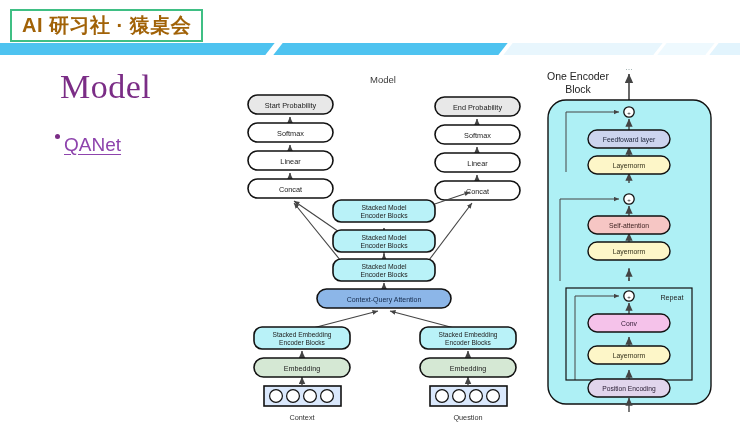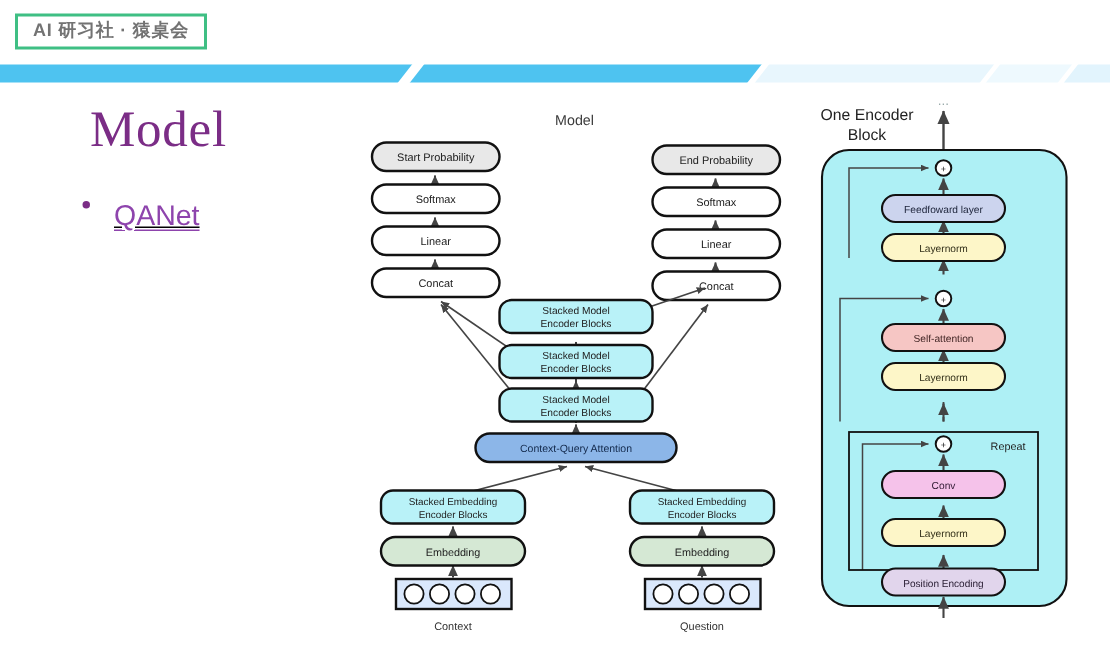--- a/index.html
+++ b/index.html
@@ -9,22 +9,22 @@
     font-family:"Liberation Sans", sans-serif;
     overflow:hidden;
     position:relative;
   }
 
   
   #brand-box{
     position:absolute;left:10px;top:9px;
     border:2px solid #3fbf84;
     padding:3px 10px 4px 10px;
-    color:#737373;
-    font-size:12px;
+    color:#a16207;
+    font-size:20px;
     font-weight:bold;
     letter-spacing:0.5px;
     line-height:1.1;
     white-space:nowrap;
   }
   #deco-band{
     position:absolute;left:0;top:43px;width:740px;height:12px;
     overflow:hidden;
   }
   .stripe{
@@ -35,21 +35,21 @@
   
   #slide-title{
     position:absolute;left:60px;top:68px;
     font-family:"Liberation Serif", serif;
     font-size:34px;
     color:#7B2D86;
     letter-spacing:0.5px;
   }
   #bullet-row{
     position:absolute;left:55px;top:134px;
-    display:flex;align-items:flex-start;gap:16px;text-decoration:underline;
+    display:flex;align-items:flex-start;gap:4px;
   }
   #bullet-dot{
     width:5px;height:5px;border-radius:50%;
     background:#7B2D86;display:block;
   }
   #bullet-text{
     font-size:19px;color:#8E44AD;
     text-decoration:underline;
     text-underline-offset:3px;
   }

